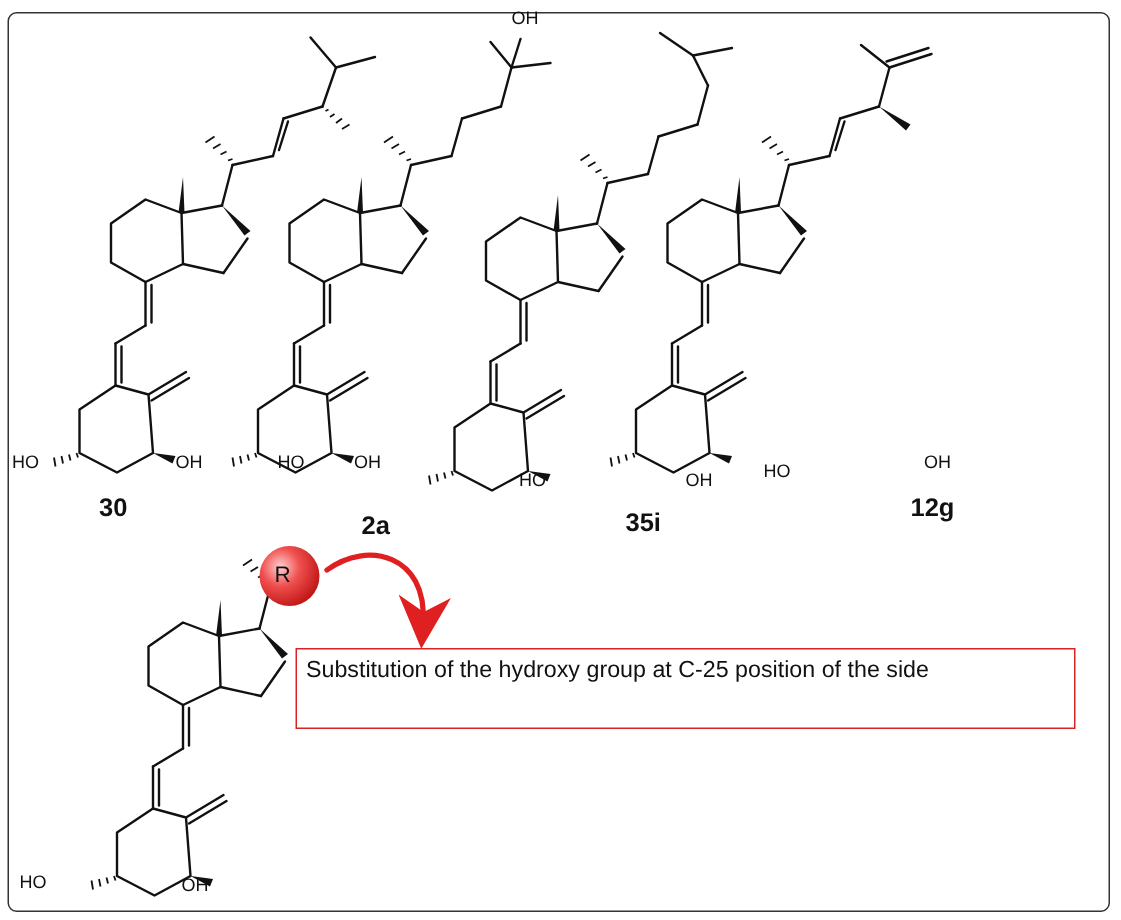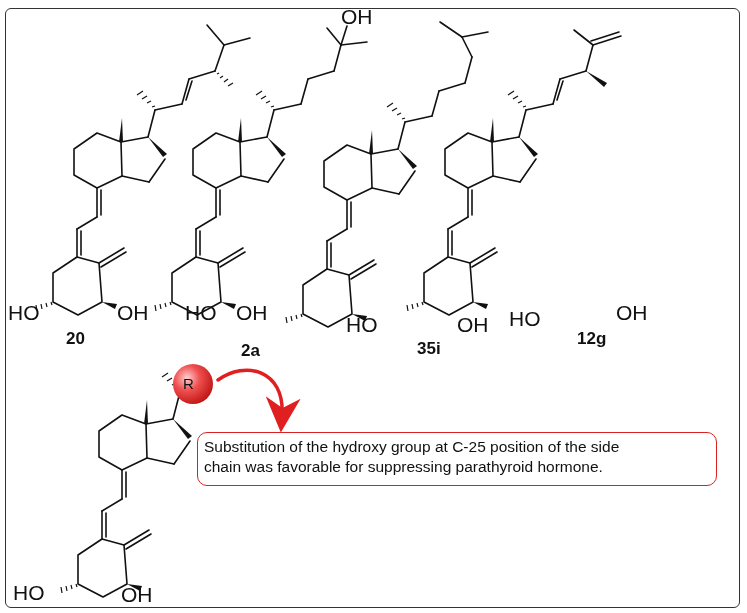--- a/index.html
+++ b/index.html
@@ -1,21 +1,21 @@
 <!DOCTYPE html>
 <html><head>
 <meta charset="utf-8">
 <style>
   html,body{margin:0;padding:0;background:#ffffff;}
   body{width:747px;height:613px;position:relative;overflow:hidden;font-family:"Liberation Sans",sans-serif;}
   .frame{position:absolute;left:5px;top:8px;width:735px;height:600px;border:1.5px solid #333;border-radius:6px;box-sizing:border-box;}
   svg.chem{position:absolute;left:0;top:0;}
-  .lbl{position:absolute;font-size:21px;color:#111;line-height:1;white-space:nowrap;}
+  .lbl{position:absolute;font-size:12px;color:#111;line-height:1;white-space:nowrap;}
   .cid{position:absolute;font-size:17px;font-weight:bold;color:#111;line-height:1;}
-  .note{position:absolute;left:197px;top:432px;width:520px;height:54px;border:1.3px solid #d92323;border-radius:10px;box-sizing:border-box;padding:4px 6px;font-size:15.5px;line-height:20px;color:#111;}
+  .note{position:absolute;left:197px;top:432px;width:520px;height:54px;border:1.3px solid #d92323;border-radius:0;box-sizing:border-box;padding:4px 6px;font-size:15.5px;line-height:20px;color:#111;}
   .note span{display:block;white-space:nowrap;}
 </style>
 </head>
 <body>
 
 <div class="frame"></div>
 
 <svg class="chem" width="747" height="613" viewBox="0 0 747 613">
   <defs>
     <radialGradient id="rball" cx="35%" cy="35%" r="70%">
@@ -147,35 +147,34 @@
 
   <g>
     <circle cx="193" cy="384" r="20" fill="url(#rball)"></circle>
   </g>
 
   <path d="M218,380 C245,360 285,370 282,415" fill="none" stroke="#e02020" stroke-width="3.5" stroke-linecap="round" marker-end="url(#arrowhead)"></path>
 </svg>
 
 <div class="lbl" style="left:8px;top:302px">HO</div>
 <div class="lbl" style="left:117px;top:302px">OH</div>
-<div class="cid" style="left:66px;top:330px">20</div>
+<div class="cid" style="left:66px;top:330px">30</div>
 
 <div class="lbl" style="left:185px;top:302px">HO</div>
 <div class="lbl" style="left:236px;top:302px">OH</div>
 <div class="lbl" style="left:341px;top:6px">OH</div>
 <div class="cid" style="left:241px;top:342px">2a</div>
 
 <div class="lbl" style="left:346px;top:314px">HO</div>
 <div class="lbl" style="left:457px;top:314px">OH</div>
 <div class="cid" style="left:417px;top:340px">35i</div>
 
 <div class="lbl" style="left:509px;top:308px">HO</div>
 <div class="lbl" style="left:616px;top:302px">OH</div>
-<div class="cid" style="left:577px;top:330px">12g</div>
+<div class="cid" style="left:607px;top:330px">12g</div>
 
 <div class="lbl" style="left:13px;top:582px">HO</div>
 <div class="lbl" style="left:121px;top:584px">OH</div>
 <div class="lbl" style="left:183px;top:376px;font-size:15px">R</div>
 
 <div class="note">
   <span>Substitution of the hydroxy group at C-25 position of the side</span>
-  <span>chain was favorable for suppressing parathyroid hormone.</span>
 </div>
 
 </body></html>

